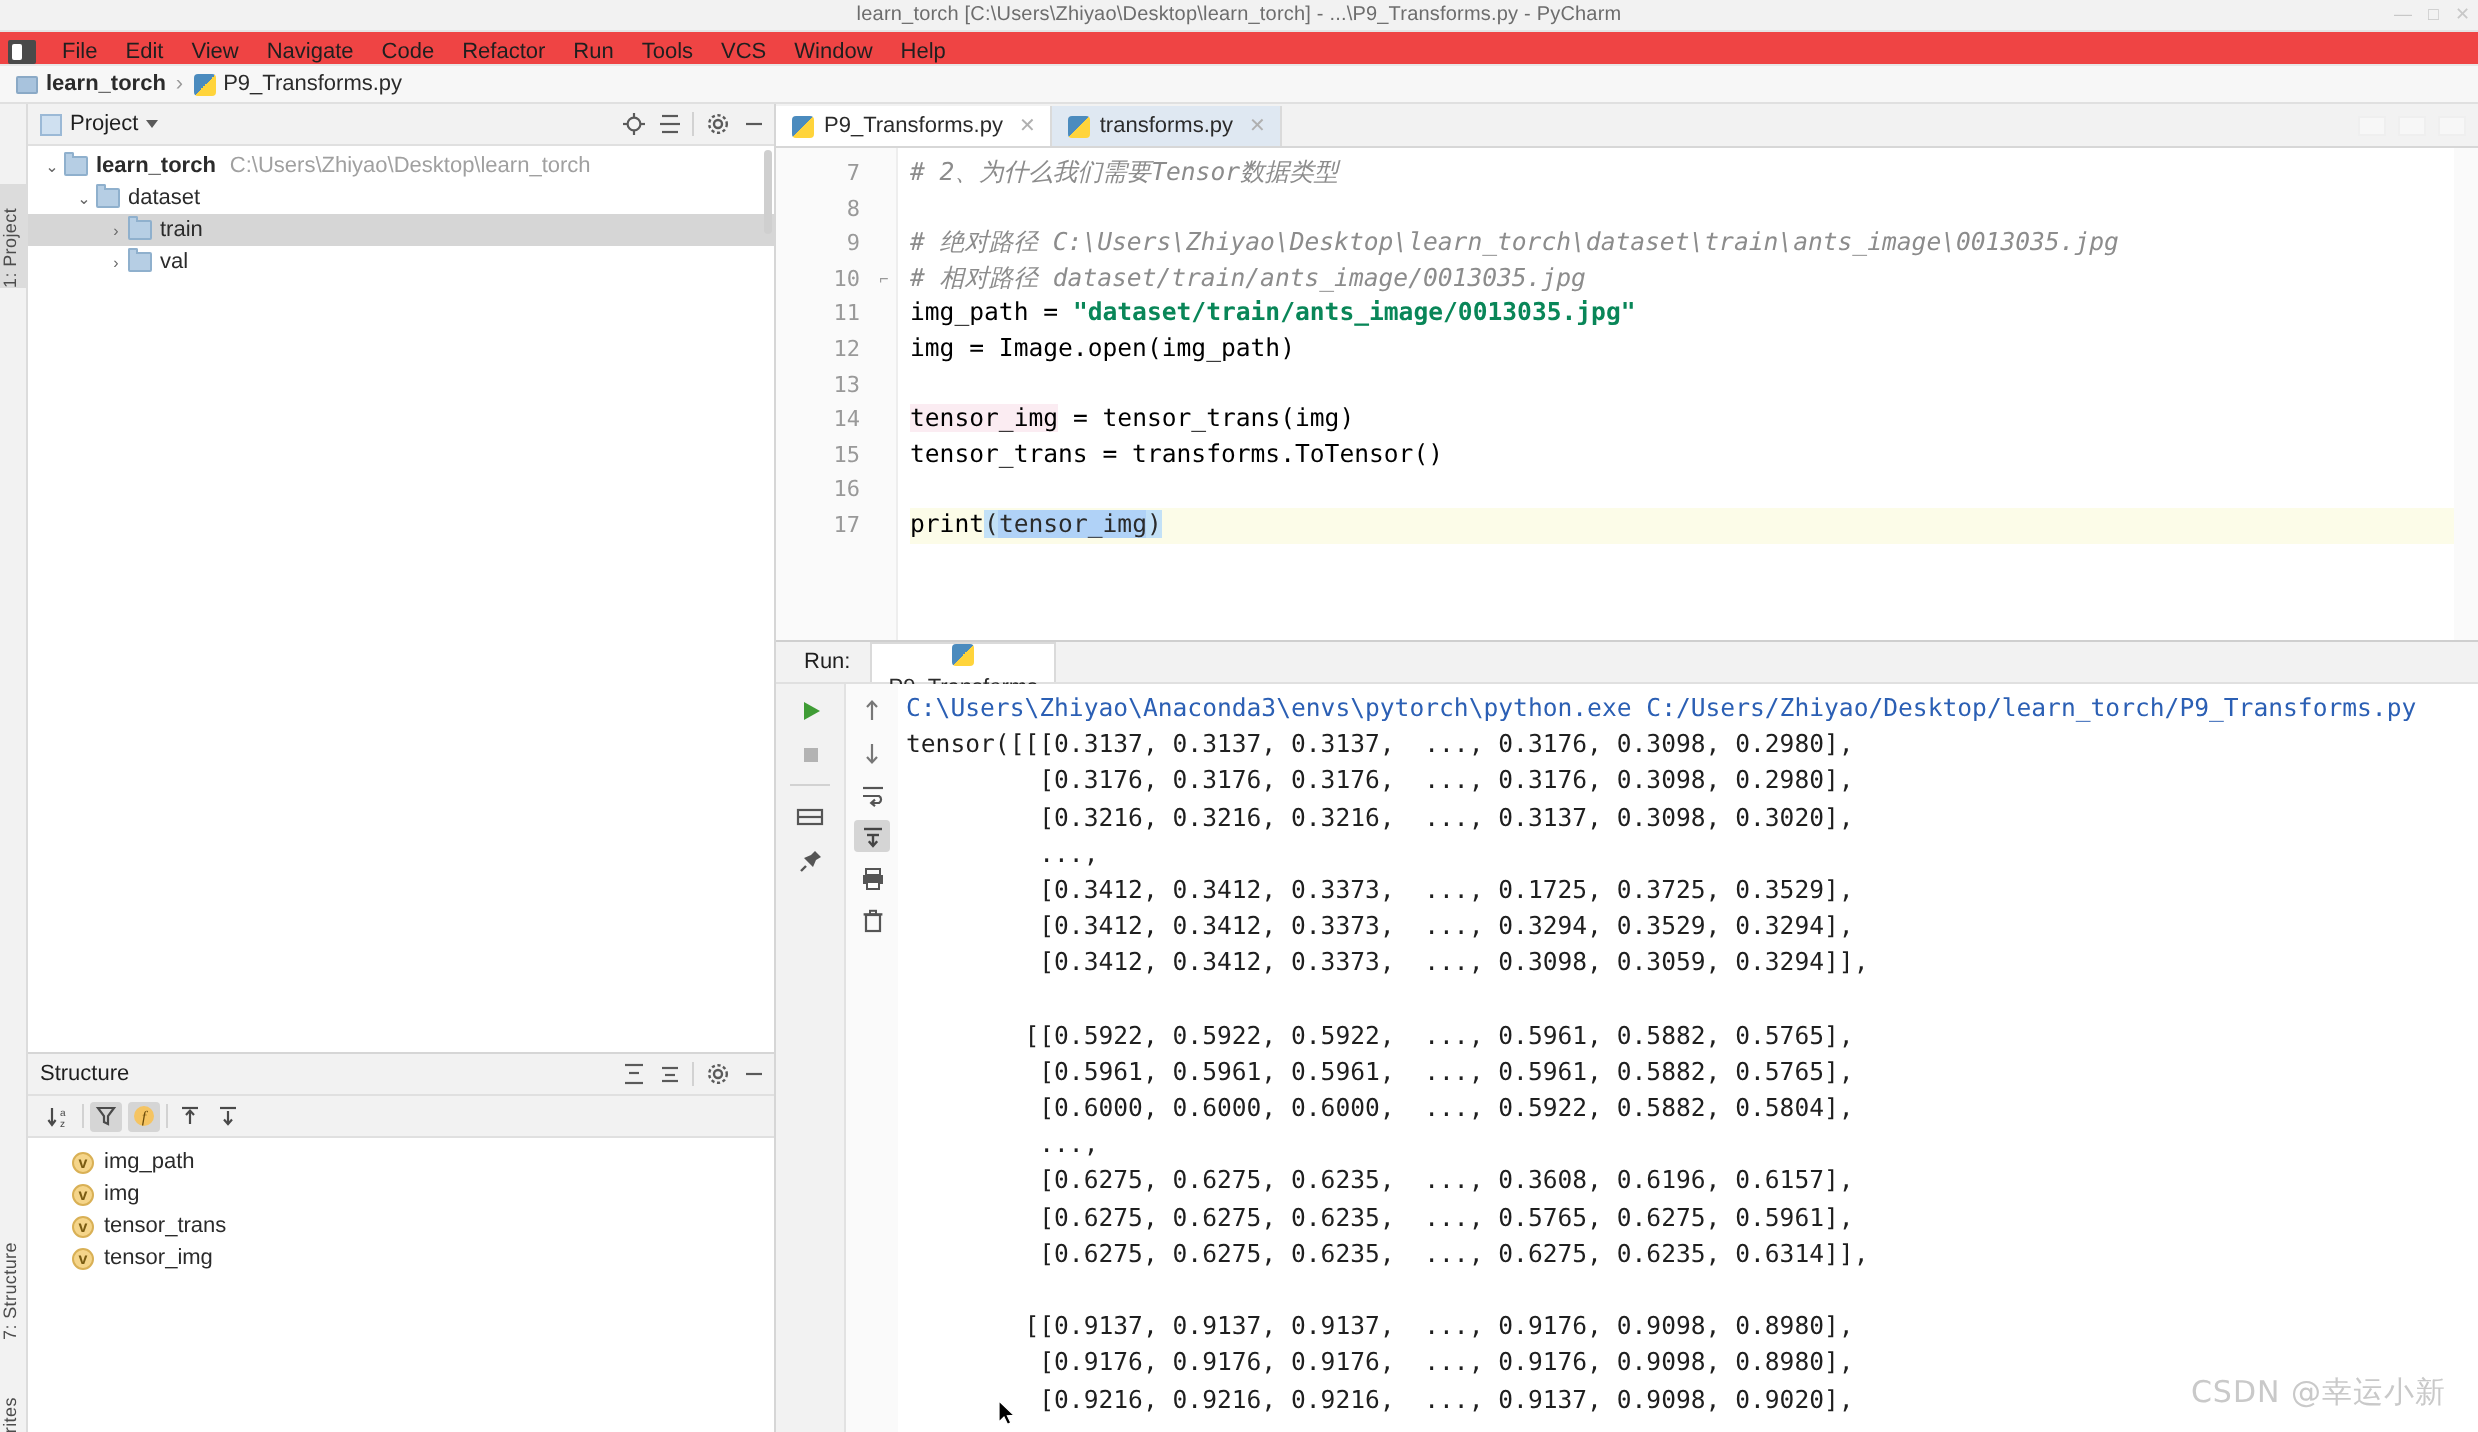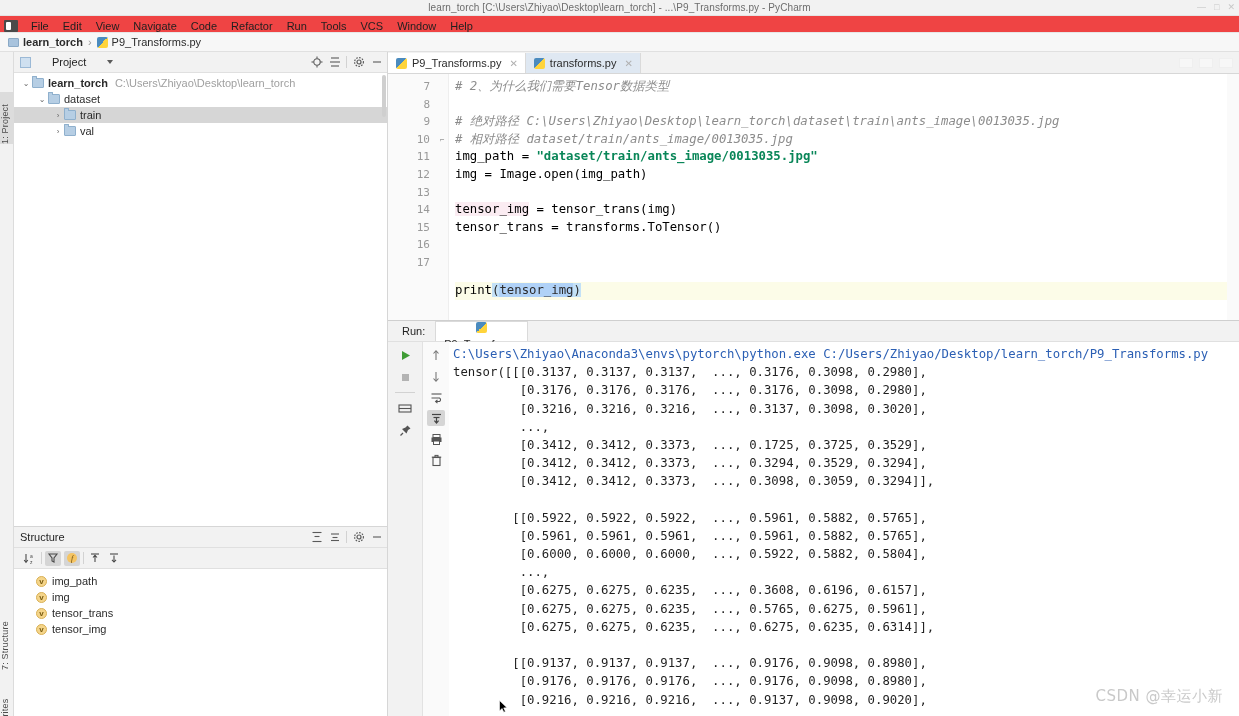--- a/index.html
+++ b/index.html
@@ -53,21 +53,21 @@
 
   
   .panelhead{height:20px;background:#f2f2f2;border-bottom:1px solid #e0e0e0;
     display:flex;align-items:center;padding:0 4px 0 6px;gap:5px;flex:none;}
   .panelhead .ptitle{font-size:11px;color:#1f1f1f;}
   .panelhead .spacer{flex:1;}
   .hicon{width:13px;height:13px;position:relative;color:#5a5a5a;font-size:11px;
     display:flex;align-items:center;justify-content:center;cursor:default;}
   .sepv{width:1px;height:12px;background:#d2d2d2;}
 
-  .projtitlebox{display:flex;align-items:center;gap:21px;}
+  .projtitlebox{display:flex;align-items:center;gap:4px;}
   .projsq{width:11px;height:11px;background:#cfe0f0;border:1px solid #9bb9d6;box-sizing:border-box;}
   .caretdn{width:0;height:0;border-left:3.5px solid transparent;border-right:3.5px solid transparent;
     border-top:4px solid #5a5a5a;}
 
   
   .tree{flex:1;overflow:hidden;background:#fff;position:relative;padding-top:2px;}
   .trow{height:16px;display:flex;align-items:center;font-size:11px;white-space:nowrap;}
   .trow.sel{background:#d6d6d6;}
   .arrow{width:12px;text-align:center;color:#6a6a6a;font-size:8px;flex:none;}
   .folder{width:12px;height:10px;flex:none;margin-right:4px;position:relative;
@@ -109,21 +109,21 @@
   .code{flex:1;display:flex;background:#ffffff;overflow:hidden;position:relative;}
   .gutter{width:48px;flex:none;background:#fafafa;text-align:right;
     font-family:"DejaVu Sans Mono", monospace;font-size:11px;color:#999999;
     padding-top:4px;user-select:none;}
   .gutter div{height:17.6px;line-height:17.6px;padding-right:6px;position:relative;}
   .foldcol{width:12px;flex:none;background:#fafafa;padding-top:4px;border-right:1px solid #eeeeee;}
   .foldcol div{height:17.6px;line-height:17.6px;text-align:center;font-size:8px;color:#999;}
   .codelines{flex:1;padding-top:4px;font-family:"DejaVu Sans Mono", monospace;
     font-size:12.3px;padding-left:6px;position:relative;}
   .cl{height:17.6px;line-height:17.6px;white-space:pre;}
-  .cl.hl{background:#fcfce8;margin-top:28px;}
+  .cl.hl{background:#fcfce8;}
   .cm{color:#8c8c8c;font-style:italic;}
   .str{color:#098658;font-weight:bold;}
   .fn{color:#000000;}
   .idn{color:#000000;}
   .idn-pink{background:#fbecf2;}
   .sel{background:#b0d2f7;}
   .paren{background:#c3e1f7;}
   .editright{position:absolute;right:0;top:0;bottom:0;width:12px;background:#fafafa;}
 
   

